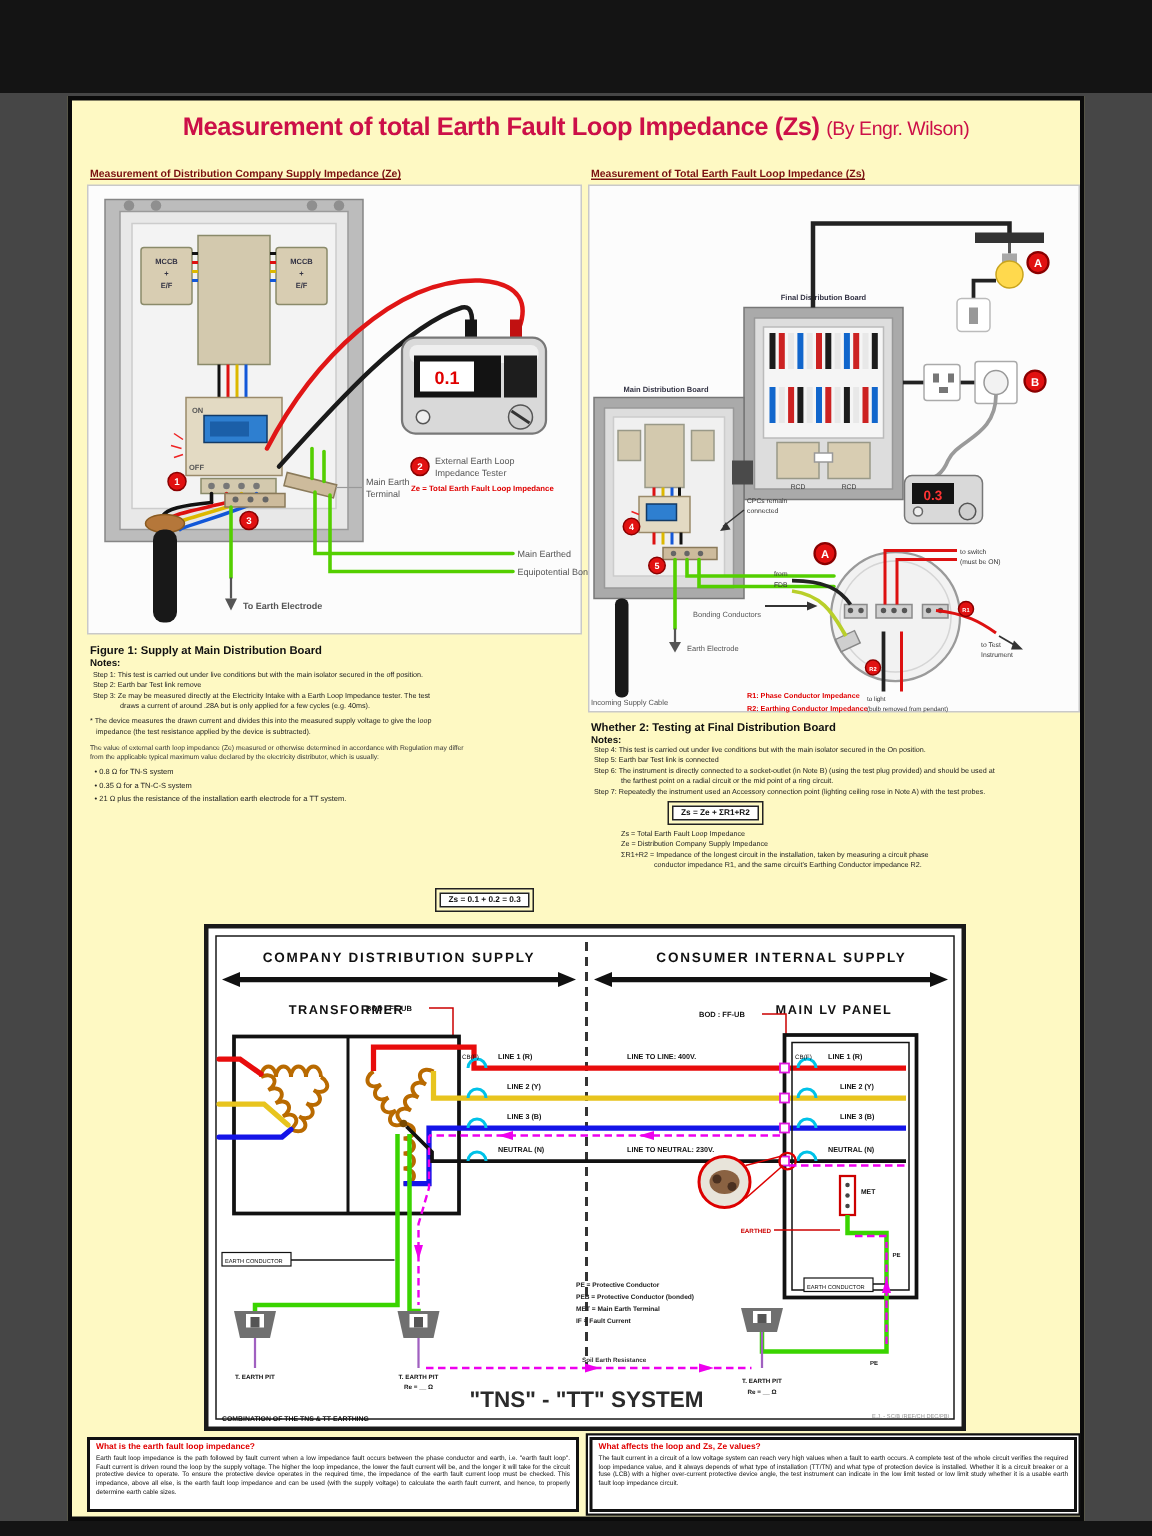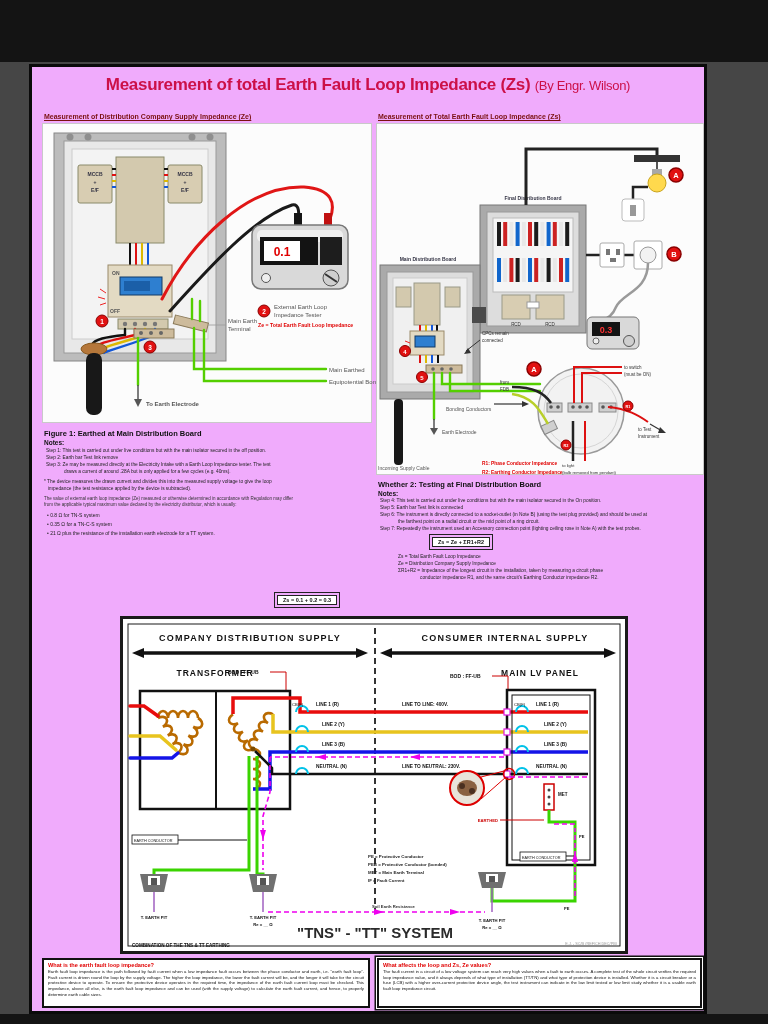--- a/index.html
+++ b/index.html
@@ -1,19 +1,19 @@
 <!DOCTYPE html>
 <html><head>
 <meta charset="utf-8">
 <style>
 html,body{margin:0;padding:0}
 body{width:768px;height:1024px;background:#464646;font-family:"Liberation Sans",sans-serif;position:relative;overflow:hidden}
 .band{position:absolute;left:0;width:768px;background:#141414}
 .abs{position:absolute}
-.page{position:absolute;left:29px;top:64px;width:672px;height:944px;background:#f0abfc;border:3px solid #0a0a0a}
+.page{position:absolute;left:45px;top:64px;width:672px;height:944px;background:#fef9c3;border:3px solid #0a0a0a}
 .title{width:100%;text-align:center;top:8px;font-weight:bold;font-size:17px;color:#cc1048;letter-spacing:-0.3px;white-space:nowrap}
 .byline{font-weight:normal;font-size:13px}
 .colhead{font-size:7px;font-weight:bold;color:#7a1010;text-decoration:underline;white-space:nowrap}
 .cap{font-size:7.5px;font-weight:bold;color:#111;white-space:nowrap}
 .noteh{font-size:6.5px;font-weight:bold;color:#111}
 .step{font-size:4.8px;color:#222;white-space:nowrap}
 .tiny{font-size:4.5px;color:#333;white-space:nowrap}
 .bullet{font-size:5px;color:#222;white-space:nowrap}
 .bullet::before{content:"•  "}
 .formula{font-size:5.5px;font-weight:bold;color:#111;border:1px solid #222;outline:1px solid #222;outline-offset:2px;padding:1px 5px;white-space:nowrap;background:#fff}
@@ -169,21 +169,21 @@
     </g>
     <g>
       <circle cx="222" cy="188" r="6" fill="#e11111" stroke="#8a0000"></circle>
       <text x="222" y="190.5" class="wht mid" font-size="6.5" font-weight="bold">2</text>
     </g>
     <text x="232" y="186" class="s6">External Earth Loop</text>
     <text x="232" y="194" class="s6">Impedance Tester</text>
     <text x="216" y="204" class="red b" font-size="5.2">Ze = Total Earth Fault Loop Impedance</text>
   </svg>
 
-  <div class="abs cap" style="left:12px;top:362px">Figure 1: Earthed at Main Distribution Board</div>
+  <div class="abs cap" style="left:12px;top:362px">Figure 1: Supply at Main Distribution Board</div>
   <div class="abs noteh" style="left:12px;top:372px">Notes:</div>
   <div class="abs step" style="left:14px;top:381px">Step 1: This test is carried out under live conditions but with the main isolator secured in the off position.</div>
   <div class="abs step" style="left:14px;top:388px">Step 2: Earth bar Test link remove</div>
   <div class="abs step" style="left:14px;top:395px">Step 3: Ze may be measured directly at the Electricity Intake with a Earth Loop Impedance tester. The test</div>
   <div class="abs step" style="left:32px;top:402px">draws a current of around .28A but is only applied for a few cycles (e.g. 40ms).</div>
   <div class="abs step" style="left:12px;top:412px">* The device measures the drawn current and divides this into the measured supply voltage to give the loop</div>
   <div class="abs step" style="left:16px;top:419px">impedance (the test resistance applied by the device is subtracted).</div>
   <div class="abs tiny" style="left:12px;top:429px">The value of external earth loop impedance (Ze) measured or otherwise determined in accordance with Regulation may differ</div>
   <div class="abs tiny" style="left:12px;top:435px">from the applicable typical maximum value declared by the electricity distributor, which is usually:</div>
   <div class="abs bullet" style="left:15px;top:445px">0.8 Ω for TN-S system</div>

